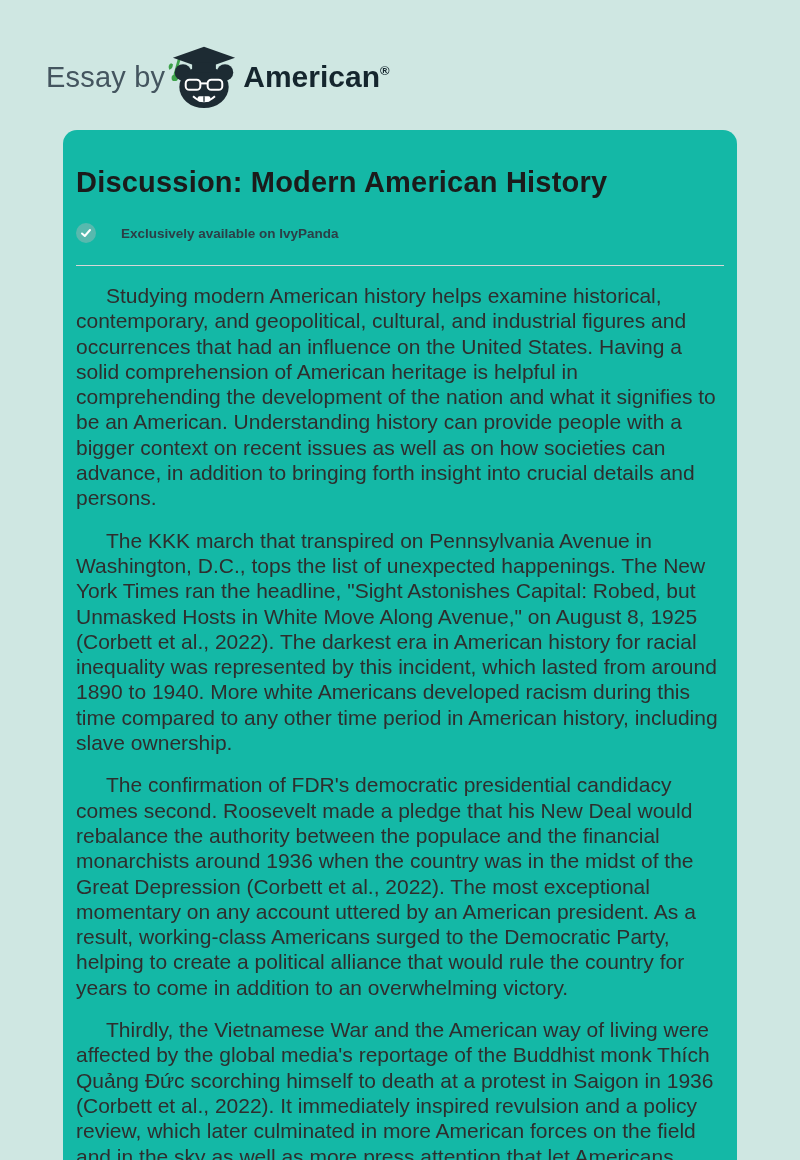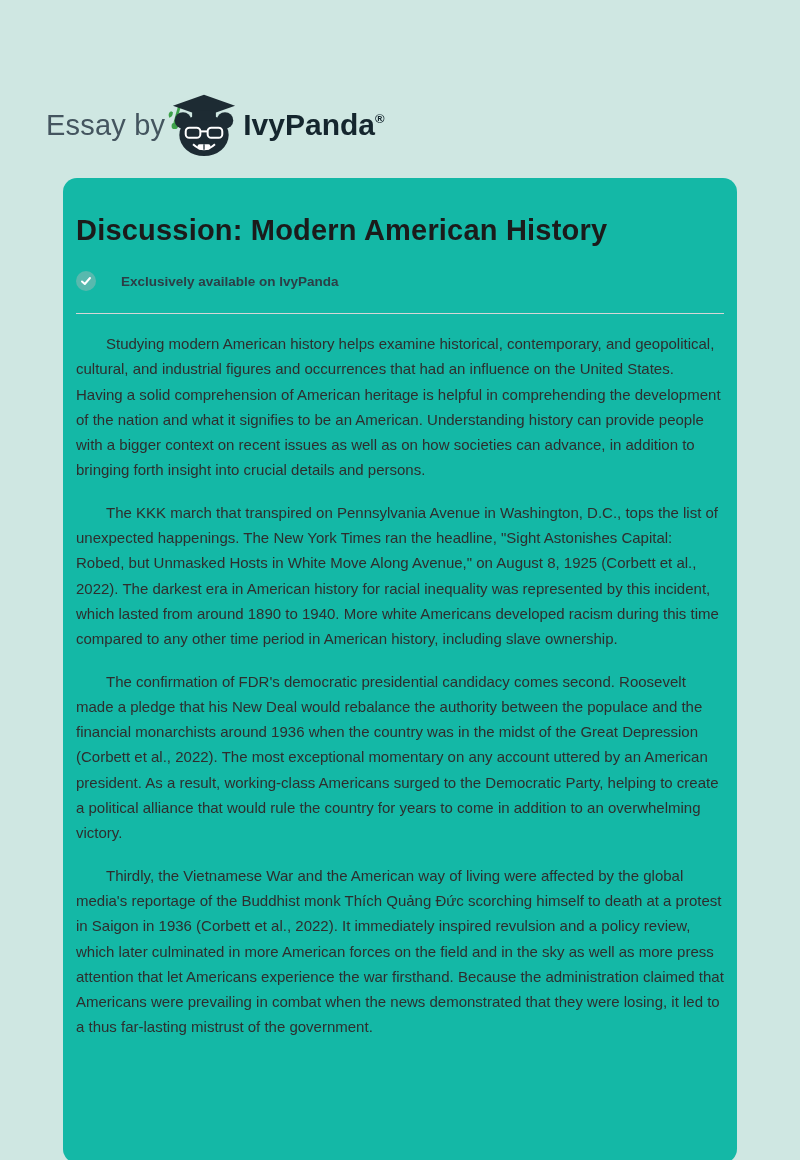--- a/index.html
+++ b/index.html
@@ -13,21 +13,20 @@
     font-family: "Liberation Sans", sans-serif;
     overflow: hidden;
   }
   .header {
     display: flex;
     align-items: center;
     gap: 0;
     padding: 34px 0 0 46px;
     height: 86px;
     box-sizing: content-box;
-    margin-top: 48px;
   }
   .essay-by {
     font-size: 29px;
     color: #44555f;
     letter-spacing: 0.2px;
   }
   .logo-svg {
     display: block;
     margin: 0 2px;
   }
@@ -78,21 +77,21 @@
     font-size: 13.5px;
     font-weight: bold;
     color: #2c3e46;
   }
   .divider {
     border: none;
     border-top: 1px solid #d6d6d6;
     margin: 0 0 6px 0;
   }
   .para {
-    font-size: 15px;
+    font-size: 21px;
     line-height: 25.3px;
     color: #2e2e2e;
     text-indent: 30px;
     margin: 17px 0 0 0;
   }
 </style>
 </head>
 <body>
 
 <div class="header">
@@ -115,21 +114,21 @@
       <rect x="20" y="38" width="16" height="11" rx="4" fill="#1d2b33" stroke="#ffffff" stroke-width="2.2"></rect>
       <rect x="44" y="38" width="16" height="11" rx="4" fill="#1d2b33" stroke="#ffffff" stroke-width="2.2"></rect>
       <line x1="36" y1="42" x2="44" y2="42" stroke="#ffffff" stroke-width="2.2"></line>
 
       <path d="M28,56 Q40,67 52,56" stroke="#ffffff" stroke-width="2.2" fill="none"></path>
       <rect x="33" y="56" width="14" height="6" rx="2" fill="#ffffff"></rect>
       <line x1="40" y1="56" x2="40" y2="62" stroke="#1d2b33" stroke-width="1.4"></line>
     </svg>
   </span>
   <span class="brand">
-      <span>IvyPanda</span>
+      <span>American</span>
       <sup>®</sup>
     </span>
 </div>
 
 <div class="card">
   <h1 class="title">Discussion: Modern American History</h1>
 
   <div class="badge-row">
     <span class="badge-icon">
       <svg width="12" height="12" viewBox="0 0 12 12" xmlns="http://www.w3.org/2000/svg">

